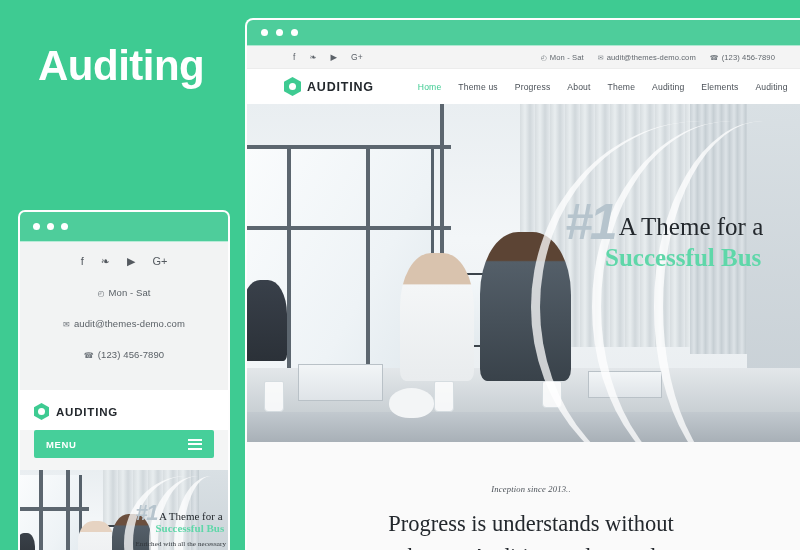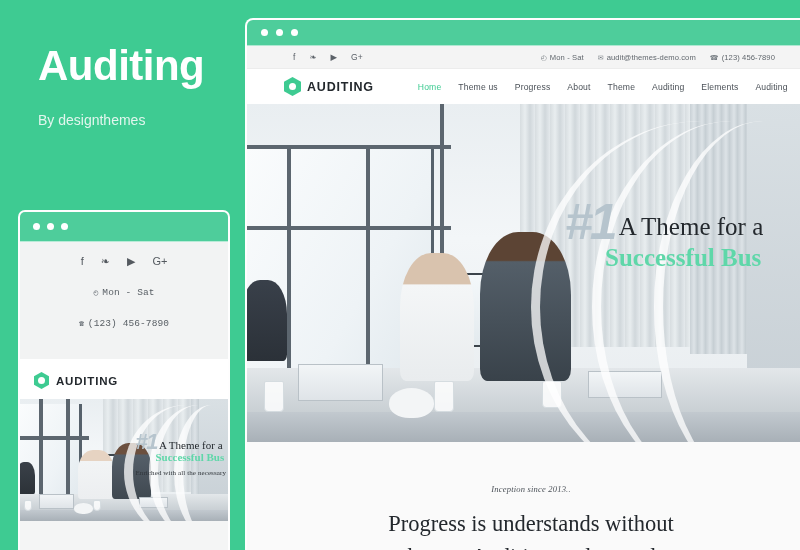--- a/index.html
+++ b/index.html
@@ -38,21 +38,21 @@
     height:30px; background:#4ecd9b; display:flex; align-items:center;
     padding-left:13px; gap:7px;
     border-bottom:1px solid rgba(255,255,255,.6);
   }
   .dot { width:7px; height:7px; border-radius:50%; background:#fff; }
   .mobile-topbar {
     background:#f2f3f3; padding:14px 0 10px; text-align:center;
   }
   .m-social { display:flex; justify-content:center; gap:17px; margin-bottom:11px; }
   .m-social span { font-size:11px; color:#54595f; line-height:1; }
-  .m-info { font-size:9.5px; color:#5a6066; margin:20px 0; letter-spacing:.1px;font-family:Liberation Mono, monospace; }
+  .m-info { font-size:9.5px; color:#5a6066; margin:20px 0; letter-spacing:.1px; }
   .m-info i { font-style:normal; margin-right:4px; font-size:8px; color:#70767c; }
 
   .mobile-logobar {
     background:#fff; padding:13px 0 10px 14px;
     display:flex; align-items:center; gap:7px;
   }
   .mobile-menu {
     margin:0 14px 12px; background:#46cf9a; height:28px; border-radius:2px;
     display:flex; align-items:center; justify-content:space-between;
     padding:0 12px;
@@ -233,21 +233,20 @@
   .q-big {
     font-family:"Liberation Serif", serif; font-size:22.5px; color:#23282d;
     line-height:1.45; margin-top:14px; padding:0 60px;
   }
 </style>
 </head>
 <body>
 
 <div class="promo">
   <div class="promo-title">Auditing</div>
-  <div class="promo-by">By designthemes</div>
 </div>
 
 <div class="mobile">
 
   <div class="mobile-chrome">
     <span class="dot"></span>
     <span class="dot"></span>
     <span class="dot"></span>
   </div>
 
@@ -255,29 +254,40 @@
     <div class="m-social">
       <span>f</span>
       <span>❧</span>
       <span>▶</span>
       <span>G+</span>
     </div>
     <div class="m-info">
       <i>◴</i><span>Mon - Sat</span>
     </div>
     <div class="m-info">
+      <i>✉</i><span>audit@themes-demo.com</span>
+    </div>
+    <div class="m-info">
       <i>☎</i><span>(123) 456-7890</span>
     </div>
   </div>
 
   <div class="mobile-logobar">
     <span class="logo-mark sm"></span>
     <span class="logo-text sm">AUDITING</span>
   </div>
 
+  <div class="mobile-menu">
+    <span class="mlabel">MENU</span>
+    <span class="burger">
+        <i></i>
+        <i></i>
+        <i></i>
+      </span>
+  </div>
 
   <div class="mobile-hero">
     <div class="photo">
       <div class="ph-sky"></div>
       <div class="ph-curtain" style="right:18%;top:0;width:42%;height:76%"></div>
       <div class="ph-curtain2"></div>
       <div class="ph-wall" style="width:14%"></div>
       <div class="ph-window-l" style="width:30%;top:4%;height:90%"></div>
       <div class="ph-mullion-h" style="top:30%"></div>
       <div class="ph-mullion-v" style="left:9%"></div>

